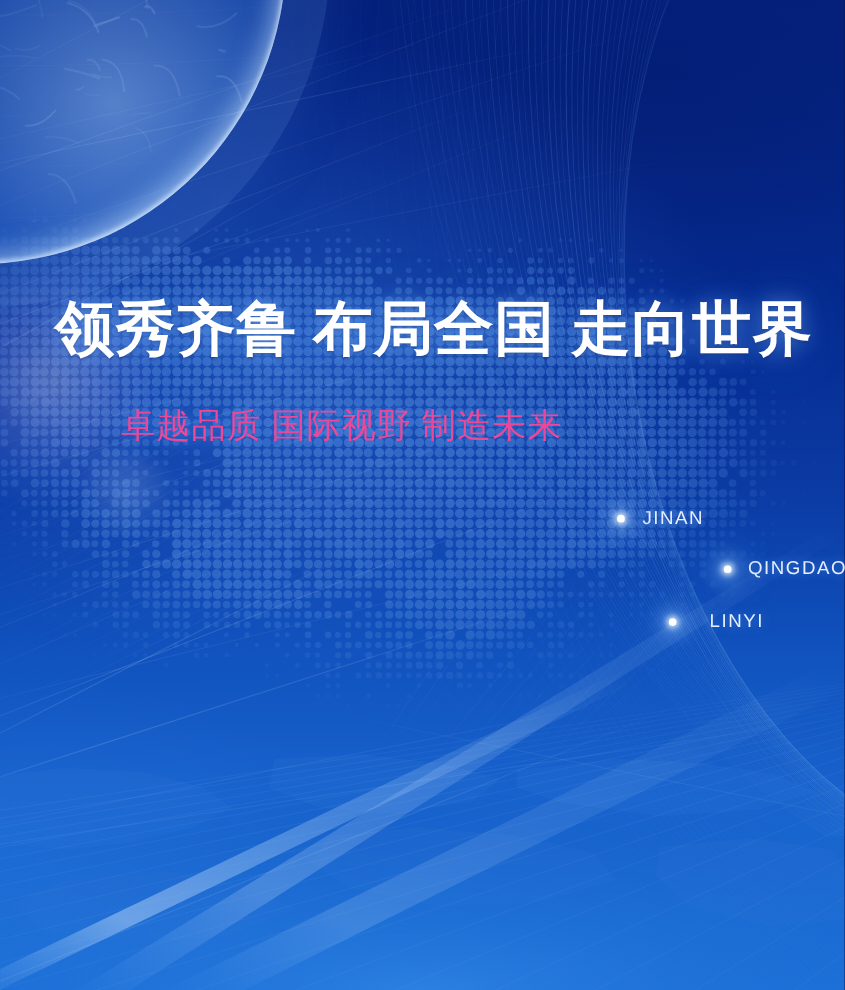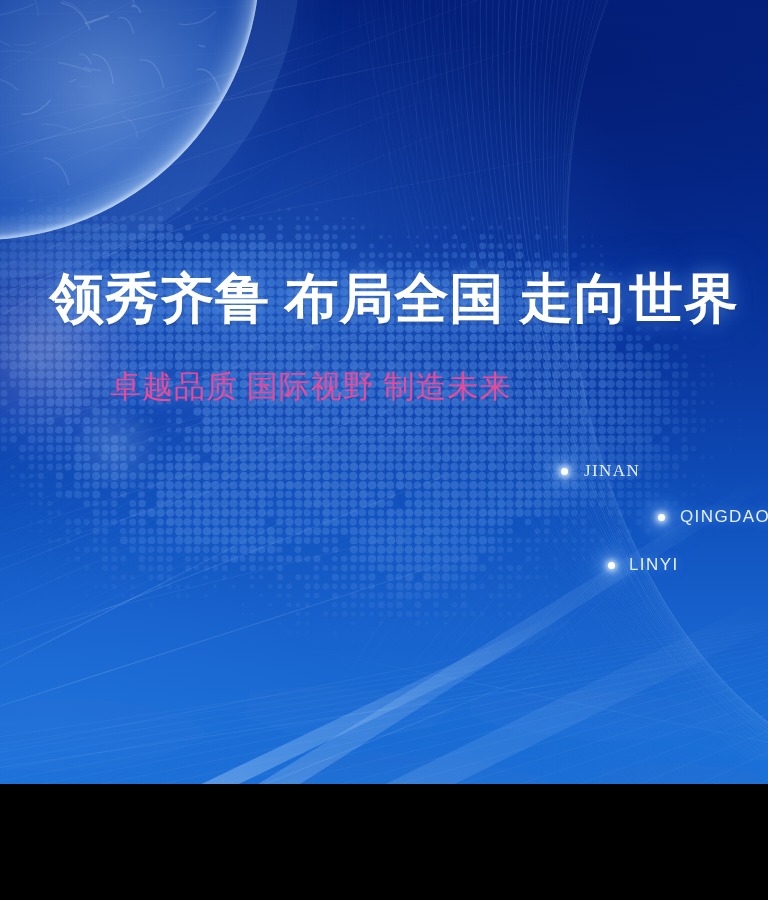--- a/index.html
+++ b/index.html
@@ -3,21 +3,21 @@
 <meta charset="utf-8">
 <style>
   html, body {
     margin: 0;
     padding: 0;
     background: #000;
   }
   #banner {
     position: relative;
     width: 768px;
-    height: 784px;
+    height: 900px;
     overflow: hidden;
     font-family: "Liberation Sans", sans-serif;
     background: #042383;
   }
   .layer {
     position: absolute;
     inset: 0;
     pointer-events: none;
   }
 
@@ -183,25 +183,25 @@
     flex: 0 0 auto;
   }
   .city-label {
     font-family: "Liberation Sans", sans-serif;
     font-size: 17px;
     letter-spacing: 1.4px;
     color: #e6f0ff;
     text-shadow: 0 0 10px rgba(120,180,255,0.55);
   }
   #city-jinan   { left: 561px; top: 461px; }
-  #city-jinan   .city-label { margin-left: 16px; font-family: Liberation Serif, serif; }
+  #city-jinan   .city-label { margin-left: 16px; }
   #city-qingdao { left: 610px; top: 507px; margin-left: 48px; }
   #city-qingdao .city-label { margin-left: 15px; }
   #city-linyi   { left: 608px; top: 555px; }
-  #city-linyi   .city-label { margin-left: 14px; }
+  #city-linyi   .city-label { margin-left: 30px; }
 </style>
 </head>
 <body>
 
 <div id="banner">
 
   <div class="layer" id="bg-gradient"></div>
   <div class="layer" id="bg-radial-c"></div>
   <div class="layer" id="bg-radial-a"></div>
   <div class="layer" id="bg-radial-b"></div>

